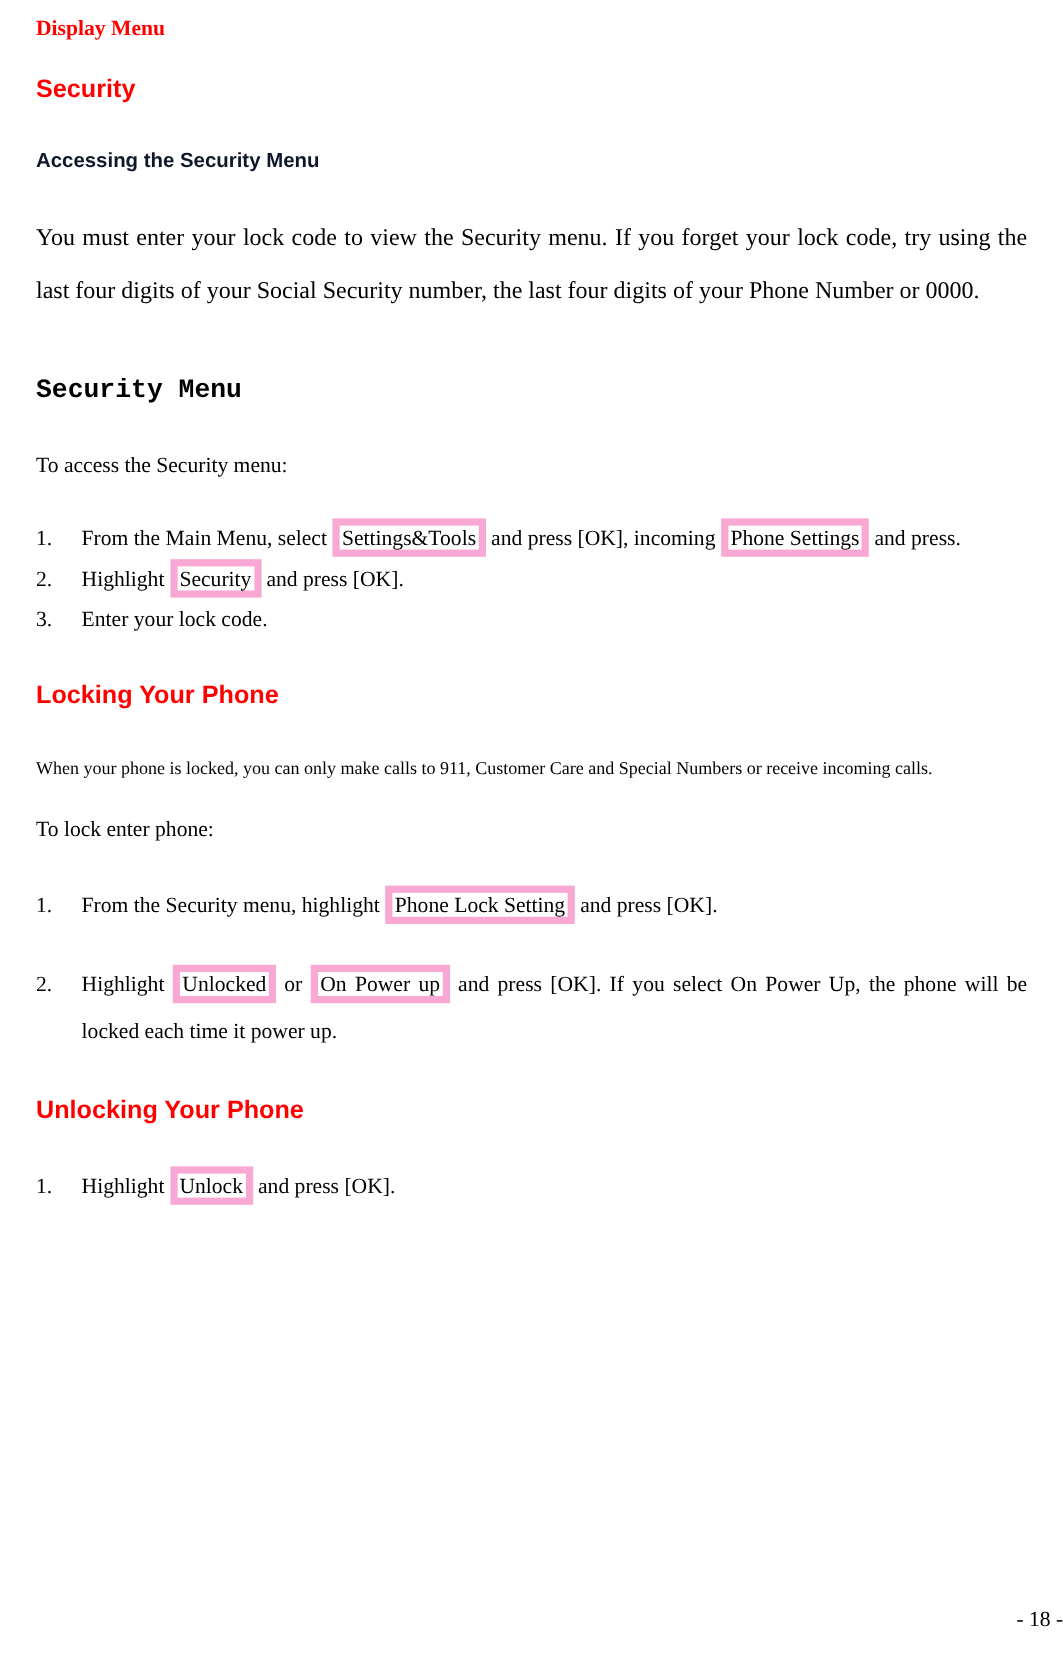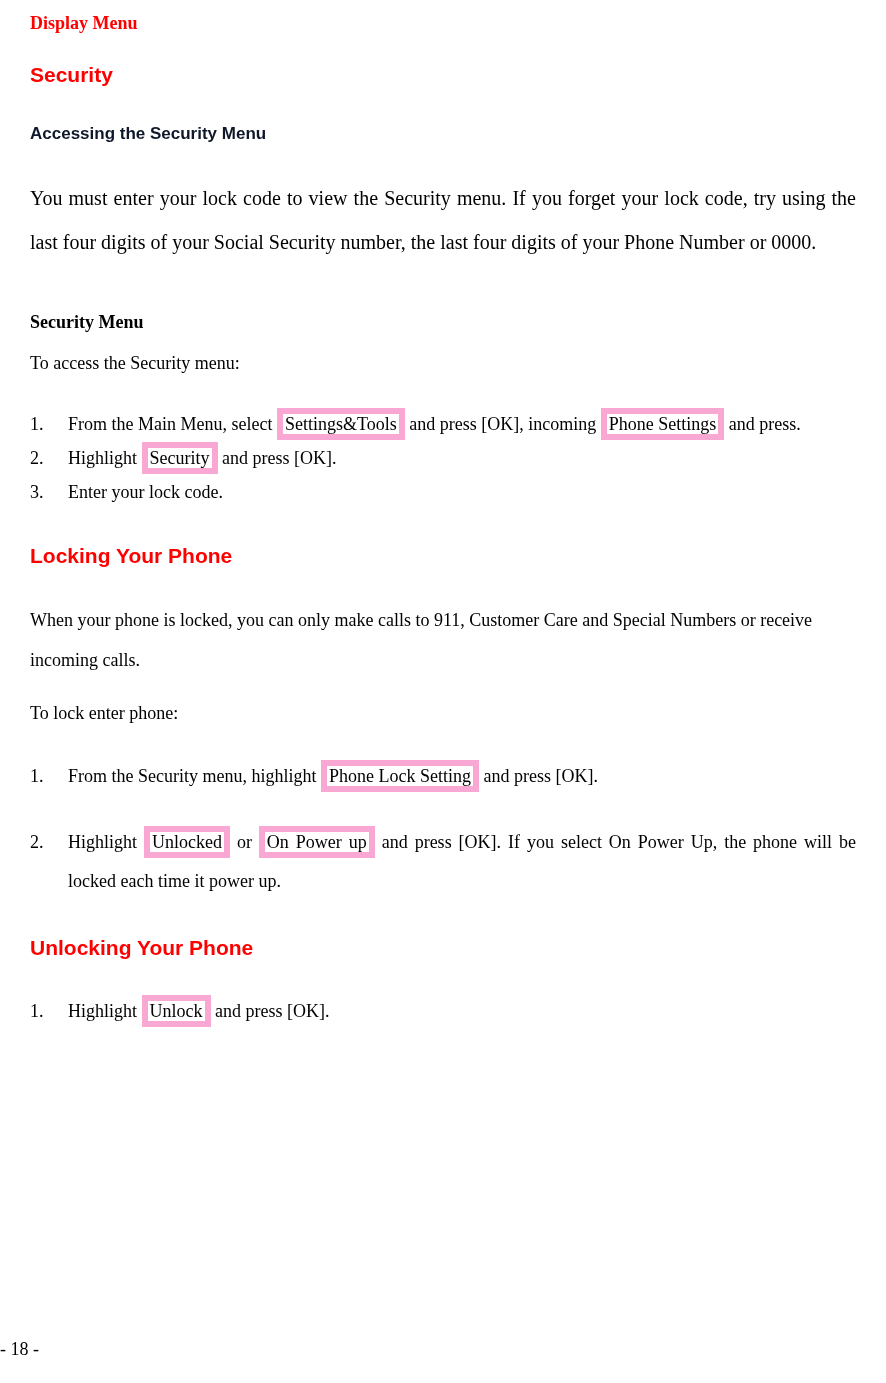--- a/index.html
+++ b/index.html
@@ -38,28 +38,29 @@
       font-weight: bold;
       margin-bottom: 30px;
     }
     .body-text {
       font-size: 20px;
       line-height: 2.2;
       margin-bottom: 45px;
       text-align: justify;
     }
     .body-text-normal {
-      font-size: 18px;
+      font-size: 15px;
       line-height: 2.2;
       margin-bottom: 20px;
     }
     .subhead-bold {
-      font-size: 18px;
+      font-size: 22px;
       font-weight: bold;
-      margin-bottom: 14px;
+      margin-bottom: 32px;
+      font-family: Liberation Mono, monospace;
     }
     .intro-line {
       font-size: 18px;
       margin-bottom: 30px;
     }
     ol {
       padding-left: 0;
       list-style: none;
       counter-reset: item;
       margin-bottom: 30px;
@@ -82,21 +83,21 @@
     .boxed {
       border: 6px solid #f9a8d4;
       padding: 0 2px;
       display: inline;
     }
     .page-number {
       position: absolute;
       bottom: 20px;
       left: 0;
       right: 0;
-      text-align: left;
+      text-align: right;
       font-size: 18px;
     }
   </style>
 </head>
 <body>
 
 <div class="title-main">Display Menu</div>
 
 <div class="heading-red">Security</div>
 

